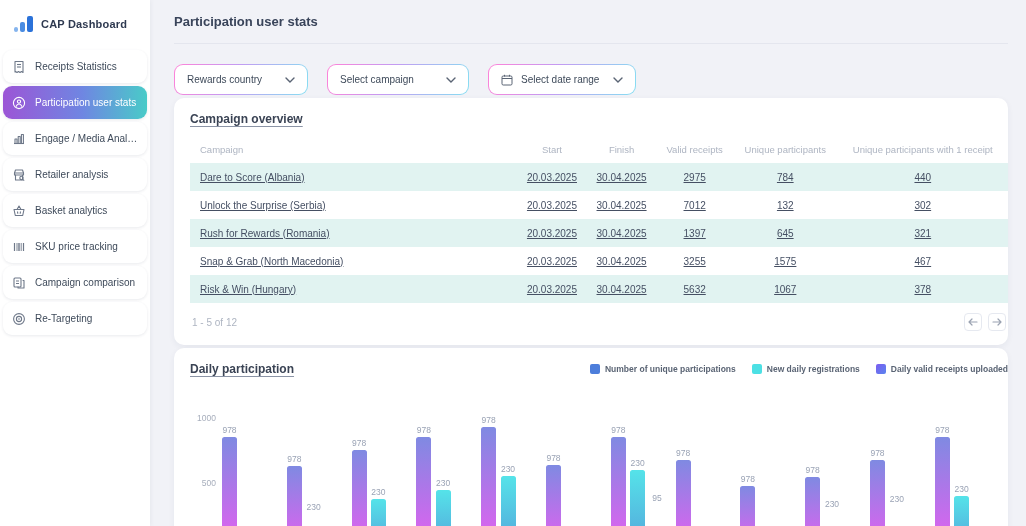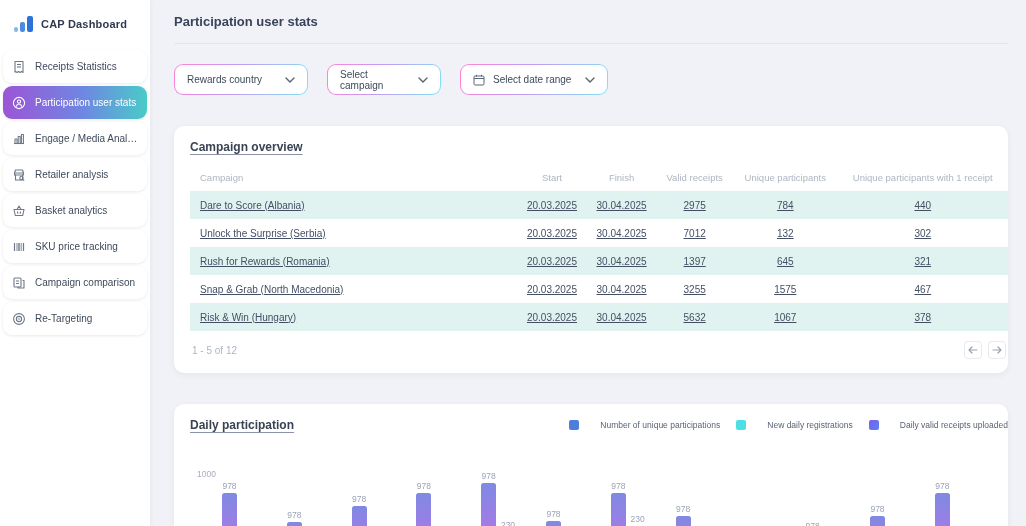--- a/index.html
+++ b/index.html
@@ -43,26 +43,26 @@
   .title-divider{ border:none; border-top:1px solid #e4e6ee; margin:14px 0 0 0; }
   
   .filters{ display:flex; gap:19px; margin-top:20px; }
   .dropdown{
     height:31px; border-radius:9px; border:1.5px solid transparent;
     background:linear-gradient(#fff,#fff) padding-box,
                linear-gradient(110deg,#ff82d8 0%,#c39bf2 45%,#86dff2 100%) border-box;
     display:flex; align-items:center; gap:8px; padding:0 12px;
     font-size:10px; color:#3e4a5a; cursor:pointer;
   }
-  .dd-country{ width:134px; } .dd-campaign{ width:114px; } .dd-date{ width:148px; }
+  .dd-country{ width:134px; } .dd-campaign{ width:142px; } .dd-date{ width:148px; }
   .dd-label{ flex:1; }
   .dd-chevron, .dd-cal{ color:#5a6474; display:flex; align-items:center; }
   
   .card{
-    background:#fff; border-radius:10px; margin-top:31px;
+    background:#fff; border-radius:10px; margin-top:3px;
     box-shadow:0 2px 6px rgba(40,50,90,.06);
     padding:14px 0 10px 16px;
   }
   .card-title{
     font-size:12px; font-weight:bold; color:#3a4354;
     text-decoration:underline; text-underline-offset:3px;
     text-decoration-color:#8b94a6;
   }
   
   table{ width:100%; border-collapse:collapse; margin-top:10px; }
@@ -74,21 +74,21 @@
   .table-footer{ display:flex; align-items:center; justify-content:space-between; margin-top:10px; padding:0 2px 4px 2px;gap:39px; }
   .pagination-label{ font-size:10px; color:#aeb5c2; }
   .pager{ display:flex; gap:6px; }
   .pager-btn{
     width:18px; height:18px; border:1px solid #e6e9f0; border-radius:4px; background:#fff;
     display:flex; align-items:center; justify-content:center; color:#9aa2b1; cursor:pointer;
   }
   
   .chart-head{ display:flex; align-items:flex-start; justify-content:space-between; }
   .legend{ display:flex; gap:16px; align-items:center; padding-top:2px; }
-  .legend-item{ display:flex; align-items:center; gap:21px; }
+  .legend-item{ display:flex; align-items:center; gap:5px;font-weight:bold; }
   .legend-swatch{ width:10px; height:10px; border-radius:2px; display:inline-block; }
   .legend-label{ font-size:8.5px; color:#5a6474; }
   .plot{ position:relative; height:160px; margin-top:12px; }
   .ytick{ position:absolute; left:0; width:26px; text-align:right; font-size:8.5px; color:#a7aebc; transform:translateY(-50%); }
   .bar{ position:absolute; bottom:0; width:15px; border-radius:2.5px 2.5px 0 0; }
   .bar-s0{ background:linear-gradient(180deg,#7f8ae2 0%,#e55ff0 100%); }
   .bar-s1{ background:linear-gradient(180deg,#55e3e9 0%,#54a5db 100%); }
   .bar-label{ position:absolute; width:35px; text-align:center; font-size:8.5px; color:#9aa3b5; }
   svg{ display:block; }
 </style>

